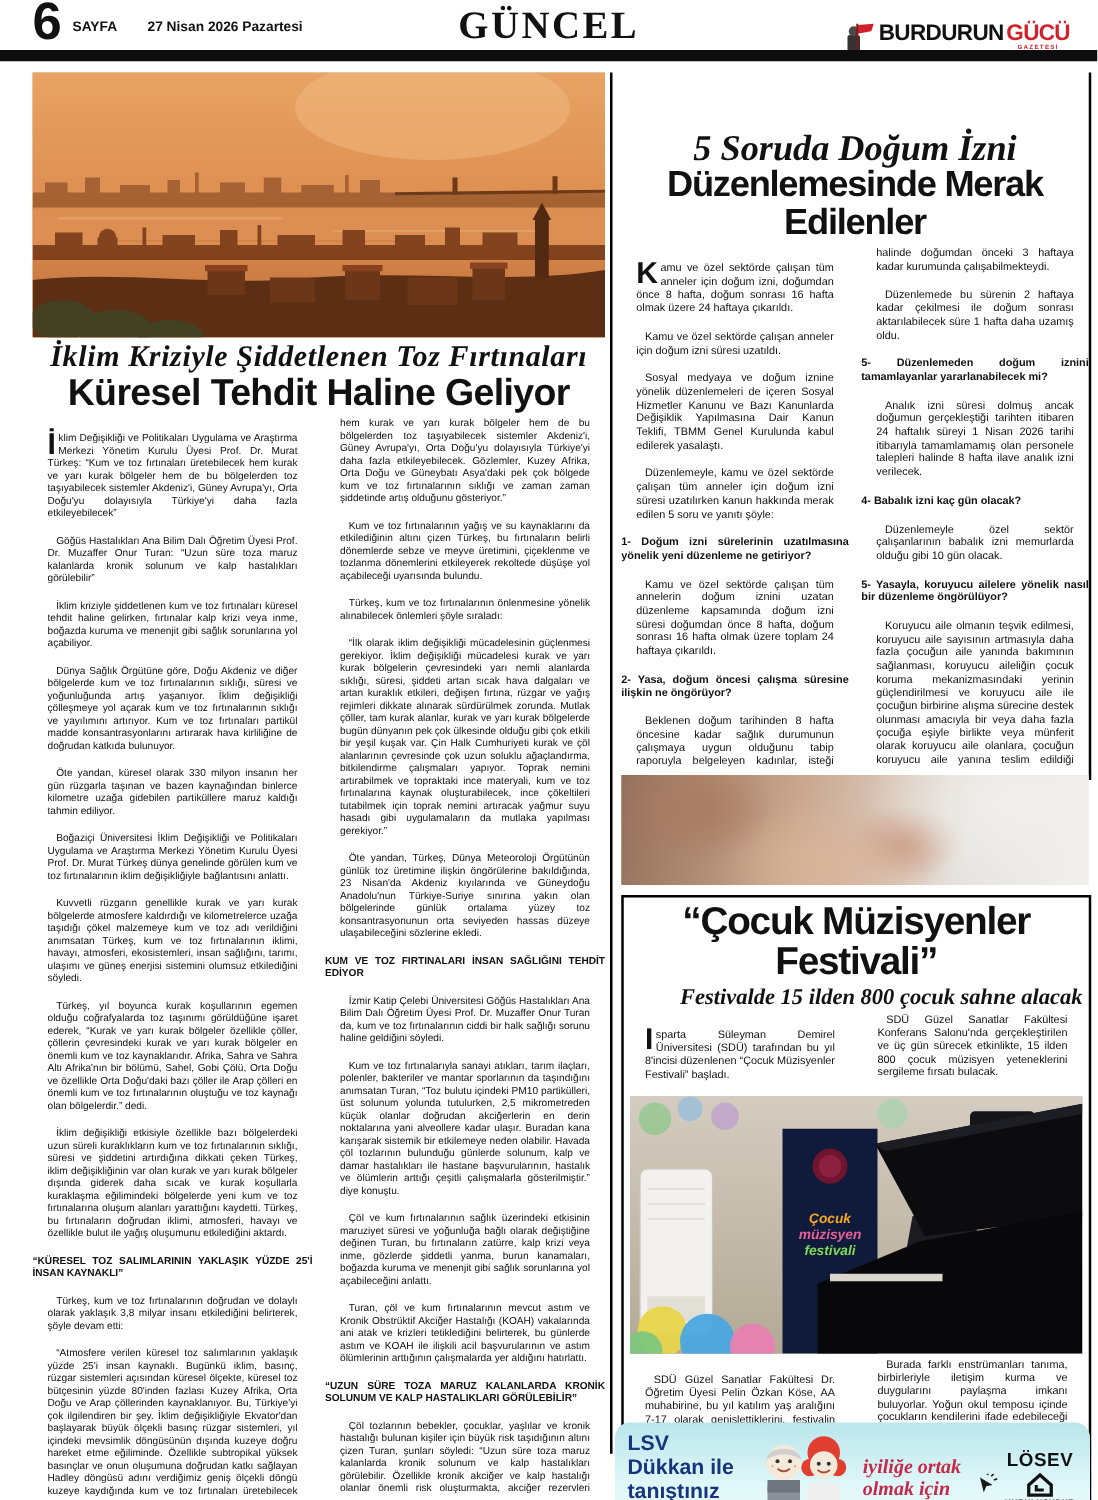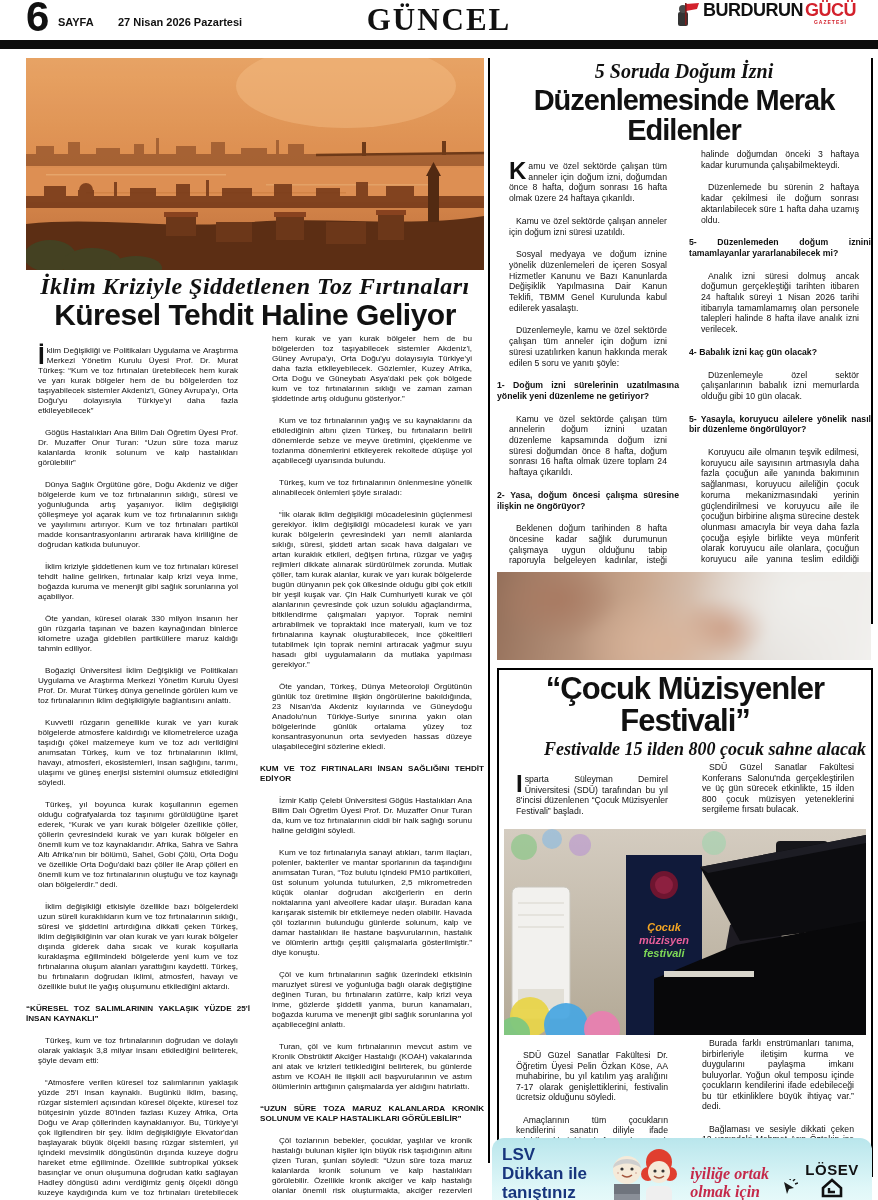--- a/index.html
+++ b/index.html
@@ -7,21 +7,21 @@
     width:878px;height:1200px;position:relative;background:#ffffff;
     font-family:"Liberation Sans",sans-serif;color:#111;overflow:hidden;
   }
   
   .header{position:absolute;top:0;left:0;right:0;height:39px;}
   .pagenum{position:absolute;left:26px;top:-4px;font-size:42px;font-weight:bold;line-height:42px;letter-spacing:-2px;}
   .pagelabel{position:absolute;left:58px;top:16px;font-size:11px;font-weight:bold;}
   .date{position:absolute;left:118px;top:16px;font-size:11px;font-weight:bold;}
   .section-title{position:absolute;left:0;right:0;top:2px;text-align:center;
     font-family:"Liberation Serif",serif;font-weight:900;font-size:31px;letter-spacing:2px;}
-  .brand{position:absolute;right:22px;top:0;display:flex;align-items:flex-start;}
+  .brand{position:absolute;right:22px;top:16px;display:flex;align-items:flex-start;}
   .brand .flag{margin-right:3px;margin-top:2px;}
   .brand .b1{font-size:18px;font-weight:900;letter-spacing:-0.5px;}
   .brand .b2{font-size:18px;font-weight:900;color:#d3212c;letter-spacing:-0.5px;}
   .brand .b2wrap{display:inline-block;text-align:center;margin-left:2px;}
   .brand .bsub{display:block;font-size:5px;font-weight:bold;color:#d3212c;letter-spacing:1px;margin-top:-2px;}
   .black-bar{position:absolute;top:40px;left:0;right:0;height:9px;background:#0d0d0d;}
 
   
   .v-divider{position:absolute;left:488px;top:58px;height:1105px;width:2px;background:#000;}
   .right-rule{position:absolute;left:871px;top:58px;height:566px;width:2px;background:#000;}
@@ -35,21 +35,21 @@
   .cols{column-gap:10px;text-align:justify;overflow:hidden;}
   .cols p{margin:12px;text-indent:7px;}
   .cols p.sub{text-indent:0;font-weight:bold;margin:1px 0;}
   .cols p.drop{text-indent:0;}
   .cols p.drop::first-letter{float:left;font-size:24px;line-height:19px;font-weight:bold;padding-right:2px;}
   .left-body{column-count:2;column-fill:auto;height:864px;font-size:8.1px;line-height:10px;}
 
   
   .right-section{position:absolute;left:497px;top:58px;width:374px;}
   .h-italic{font-family:"Liberation Serif",serif;font-style:italic;font-weight:bold;
-    font-size:20px;text-align:center;line-height:27px;}
+    font-size:29px;text-align:center;line-height:27px;margin-top:48px;}
   .h-bold{font-size:29px;font-weight:bold;text-align:center;line-height:30px;letter-spacing:-1px;margin-bottom:4px;}
   .birth-body{column-count:2;column-fill:auto;height:420px;font-size:8.7px;line-height:10.7px;}
   .baby-photo{width:374px;height:88px;margin-top:3px;position:relative;overflow:hidden;}
   .baby-photo .blur{position:absolute;inset:-12px;filter:blur(4px);
     background:
       radial-gradient(90px 60px at 18% 35%,#a97a62 0%,rgba(169,122,98,0) 70%),
       radial-gradient(120px 70px at 45% 75%,#d9b49a 0%,rgba(217,180,154,0) 75%),
       radial-gradient(150px 90px at 82% 30%,#f0efec 0%,rgba(240,239,236,0) 80%),
       radial-gradient(60px 40px at 60% 60%,#c49077 0%,rgba(196,144,119,0) 75%),
       linear-gradient(100deg,#8f6a55 0%,#c9a68d 38%,#e6e3df 72%,#f3f2f0 100%);}
@@ -187,22 +187,22 @@
         <ellipse cx="110" cy="210" rx="26" ry="12"></ellipse>
       </g>
       <rect width="458" height="212" fill="#e07a35" opacity="0.12"></rect>
     </svg>
   </div>
   <div class="kicker">İklim Kriziyle Şiddetlenen Toz Fırtınaları</div>
   <div class="headline">Küresel Tehdit Haline Geliyor</div>
   <div class="cols left-body">
       <p class="drop">İklim Değişikliği ve Politikaları Uygulama ve Araştırma Merkezi Yönetim Kurulu Üyesi Prof. Dr. Murat Türkeş: “Kum ve toz fırtınaları üretebilecek hem kurak ve yarı kurak bölgeler hem de bu bölgelerden toz taşıyabilecek sistemler Akdeniz'i, Güney Avrupa'yı, Orta Doğu'yu dolayısıyla Türkiye'yi daha fazla etkileyebilecek”</p>
       <p>Göğüs Hastalıkları Ana Bilim Dalı Öğretim Üyesi Prof. Dr. Muzaffer Onur Turan: “Uzun süre toza maruz kalanlarda kronik solunum ve kalp hastalıkları görülebilir”</p>
+      <p>İklim kriziyle şiddetlenen kum ve toz fırtınaları küresel tehdit haline gelirken, fırtınalar kalp krizi veya inme, boğazda kuruma ve menenjit gibi sağlık sorunlarına yol açabiliyor.</p>
       <p>Dünya Sağlık Örgütüne göre, Doğu Akdeniz ve diğer bölgelerde kum ve toz fırtınalarının sıklığı, süresi ve yoğunluğunda artış yaşanıyor. İklim değişikliği çölleşmeye yol açarak kum ve toz fırtınalarının sıklığı ve yayılımını artırıyor. Kum ve toz fırtınaları partikül madde konsantrasyonlarını artırarak hava kirliliğine de doğrudan katkıda bulunuyor.</p>
-      <p>İklim kriziyle şiddetlenen kum ve toz fırtınaları küresel tehdit haline gelirken, fırtınalar kalp krizi veya inme, boğazda kuruma ve menenjit gibi sağlık sorunlarına yol açabiliyor.</p>
       <p>Öte yandan, küresel olarak 330 milyon insanın her gün rüzgarla taşınan ve bazen kaynağından binlerce kilometre uzağa gidebilen partiküllere maruz kaldığı tahmin ediliyor.</p>
       <p>Boğaziçi Üniversitesi İklim Değişikliği ve Politikaları Uygulama ve Araştırma Merkezi Yönetim Kurulu Üyesi Prof. Dr. Murat Türkeş dünya genelinde görülen kum ve toz fırtınalarının iklim değişikliğiyle bağlantısını anlattı.</p>
       <p>Kuvvetli rüzgarın genellikle kurak ve yarı kurak bölgelerde atmosfere kaldırdığı ve kilometrelerce uzağa taşıdığı çökel malzemeye kum ve toz adı verildiğini anımsatan Türkeş, kum ve toz fırtınalarının iklimi, havayı, atmosferi, ekosistemleri, insan sağlığını, tarımı, ulaşımı ve güneş enerjisi sistemini olumsuz etkilediğini söyledi.</p>
       <p>Türkeş, yıl boyunca kurak koşullarının egemen olduğu coğrafyalarda toz taşınımı görüldüğüne işaret ederek, “Kurak ve yarı kurak bölgeler özellikle çöller, çöllerin çevresindeki kurak ve yarı kurak bölgeler en önemli kum ve toz kaynaklarıdır. Afrika, Sahra ve Sahra Altı Afrika'nın bir bölümü, Sahel, Gobi Çölü, Orta Doğu ve özellikle Orta Doğu'daki bazı çöller ile Arap çölleri en önemli kum ve toz fırtınalarının oluştuğu ve toz kaynağı olan bölgelerdir.” dedi.</p>
       <p>İklim değişikliği etkisiyle özellikle bazı bölgelerdeki uzun süreli kuraklıkların kum ve toz fırtınalarının sıklığı, süresi ve şiddetini artırdığına dikkati çeken Türkeş, iklim değişikliğinin var olan kurak ve yarı kurak bölgeler dışında giderek daha sıcak ve kurak koşullarla kuraklaşma eğilimindeki bölgelerde yeni kum ve toz fırtınalarına oluşum alanları yarattığını kaydetti. Türkeş, bu fırtınaların doğrudan iklimi, atmosferi, havayı ve özellikle bulut ile yağış oluşumunu etkilediğini aktardı.</p>
       <p class="sub">“KÜRESEL TOZ SALIMLARININ YAKLAŞIK YÜZDE 25'İ İNSAN KAYNAKLI”</p>
       <p>Türkeş, kum ve toz fırtınalarının doğrudan ve dolaylı olarak yaklaşık 3,8 milyar insanı etkilediğini belirterek, şöyle devam etti:</p>
       <p>“Atmosfere verilen küresel toz salımlarının yaklaşık yüzde 25'i insan kaynaklı. Bugünkü iklim, basınç, rüzgar sistemleri açısından küresel ölçekte, küresel toz bütçesinin yüzde 80'inden fazlası Kuzey Afrika, Orta Doğu ve Arap çöllerinden kaynaklanıyor. Bu, Türkiye'yi çok ilgilendiren bir şey. İklim değişikliğiyle Ekvator'dan başlayarak büyük ölçekli basınç rüzgar sistemleri, yıl içindeki mevsimlik döngüsünün dışında kuzeye doğru hareket etme eğiliminde. Özellikle subtropikal yüksek basınçlar ve onun oluşumuna doğrudan katkı sağlayan Hadley döngüsü adını verdiğimiz geniş ölçekli döngü kuzeye kaydığında kum ve toz fırtınaları üretebilecek hem kurak ve yarı kurak bölgeler hem de bu bölgelerden toz taşıyabilecek sistemler Akdeniz'i, Güney Avrupa'yı, Orta Doğu'yu dolayısıyla Türkiye'yi daha fazla etkileyebilecek. Gözlemler, Kuzey Afrika, Orta Doğu ve Güneybatı Asya'daki pek çok bölgede kum ve toz fırtınalarının sıklığı ve zaman zaman şiddetinde artış olduğunu gösteriyor.”</p>
       <p>Kum ve toz fırtınalarının yağış ve su kaynaklarını da etkilediğinin altını çizen Türkeş, bu fırtınaların belirli dönemlerde sebze ve meyve üretimini, çiçeklenme ve tozlanma dönemlerini etkileyerek rekoltede düşüşe yol açabileceği uyarısında bulundu.</p>
       <p>Türkeş, kum ve toz fırtınalarının önlenmesine yönelik alınabilecek önlemleri şöyle sıraladı:</p>

